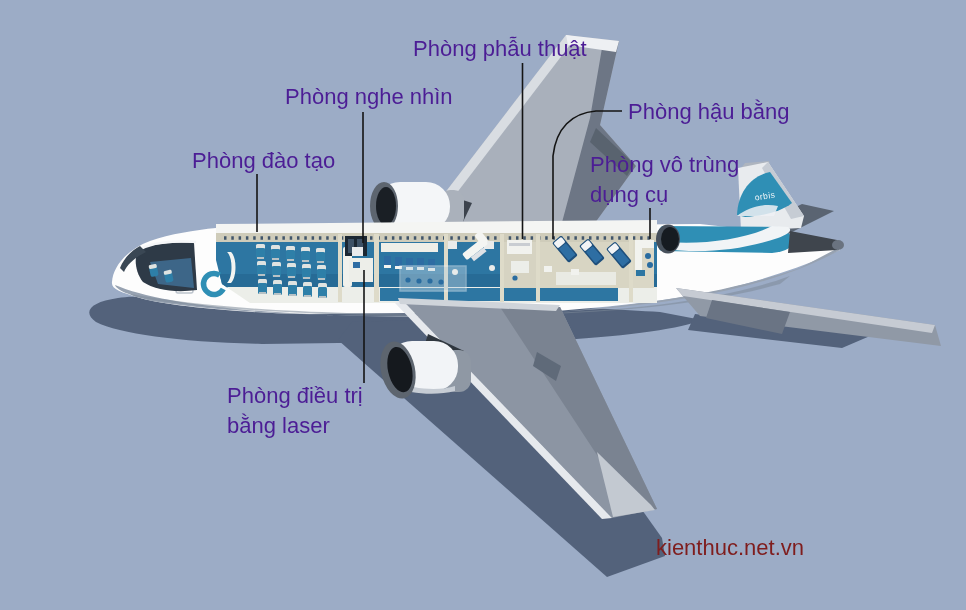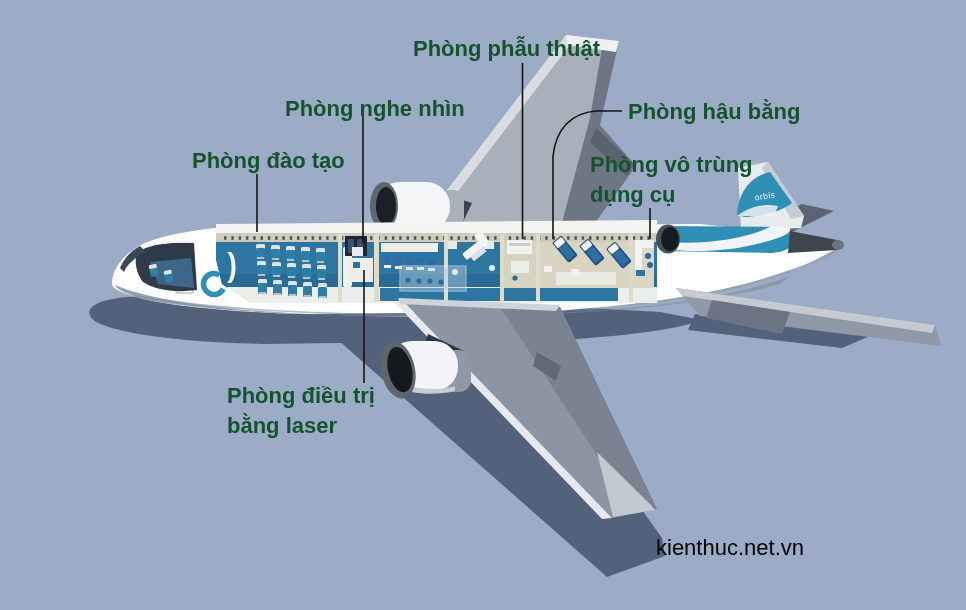--- a/index.html
+++ b/index.html
@@ -1,26 +1,26 @@
 <!DOCTYPE html>
 <html style="--background: #9cacc6; --shadow: #53627b; --teal: #2f8fb5; --floor: #2d76a2; --floor-dark: #276b96; --beige: #d5d2c0; --bed: #1e4f7c; --ink: #141414;"><head>
 <meta charset="utf-8">
 <style>
   html,body{margin:0;padding:0;}
   body{font-family:"Liberation Sans","DejaVu Sans",sans-serif;}
   .stage{position:relative;width:966px;height:610px;background:var(--background,#9cacc6);overflow:hidden;}
   .stage svg{position:absolute;left:0;top:0;}
-  .lbl{position:absolute;color:#14532d;font-size:22px;line-height:30px;white-space:nowrap;font-weight:bold;}
+  .lbl{position:absolute;color:#4c1d95;font-size:22px;line-height:30px;white-space:nowrap;}
   .lbl-training{left:192px;top:146px;}
-  .lbl-av{left:285px;top:94px;text-align:right;}
+  .lbl-av{left:285px;top:82px;text-align:right;}
   .lbl-surgery{left:413px;top:34px;}
   .lbl-postop{left:628px;top:97px;}
   .lbl-sterile{left:590px;top:150px;}
   .lbl-laser{left:227px;top:381px;}
-  .watermark{position:absolute;left:656px;top:535px;font-size:22px;color:#000000;}
+  .watermark{position:absolute;left:656px;top:535px;font-size:22px;color:#7f1d1d;}
 </style>
 </head>
 <body>
 
 <div class="stage">
 
 <svg width="966" height="610" viewBox="0 0 966 610">
   <defs>
     <g id="seat">
       <rect x="0" y="0" width="9" height="5" rx="1.5" fill="#dfe3e1"></rect>

